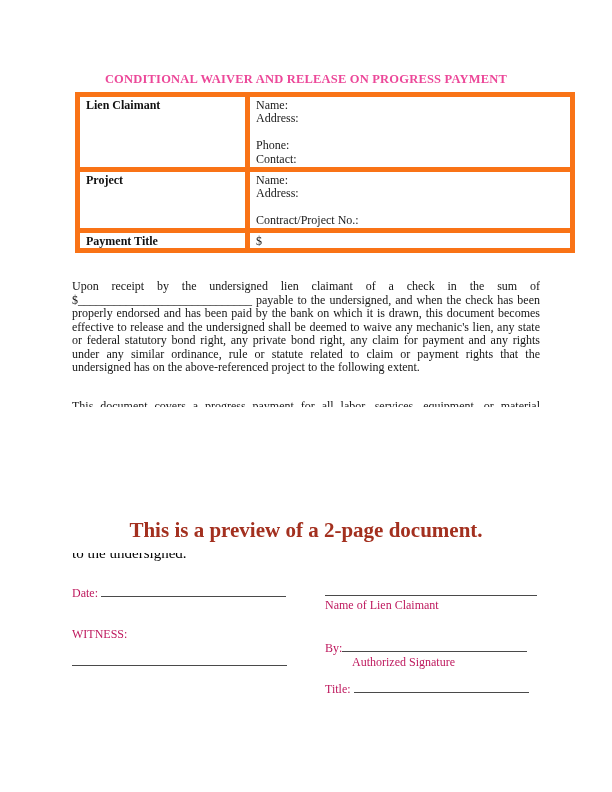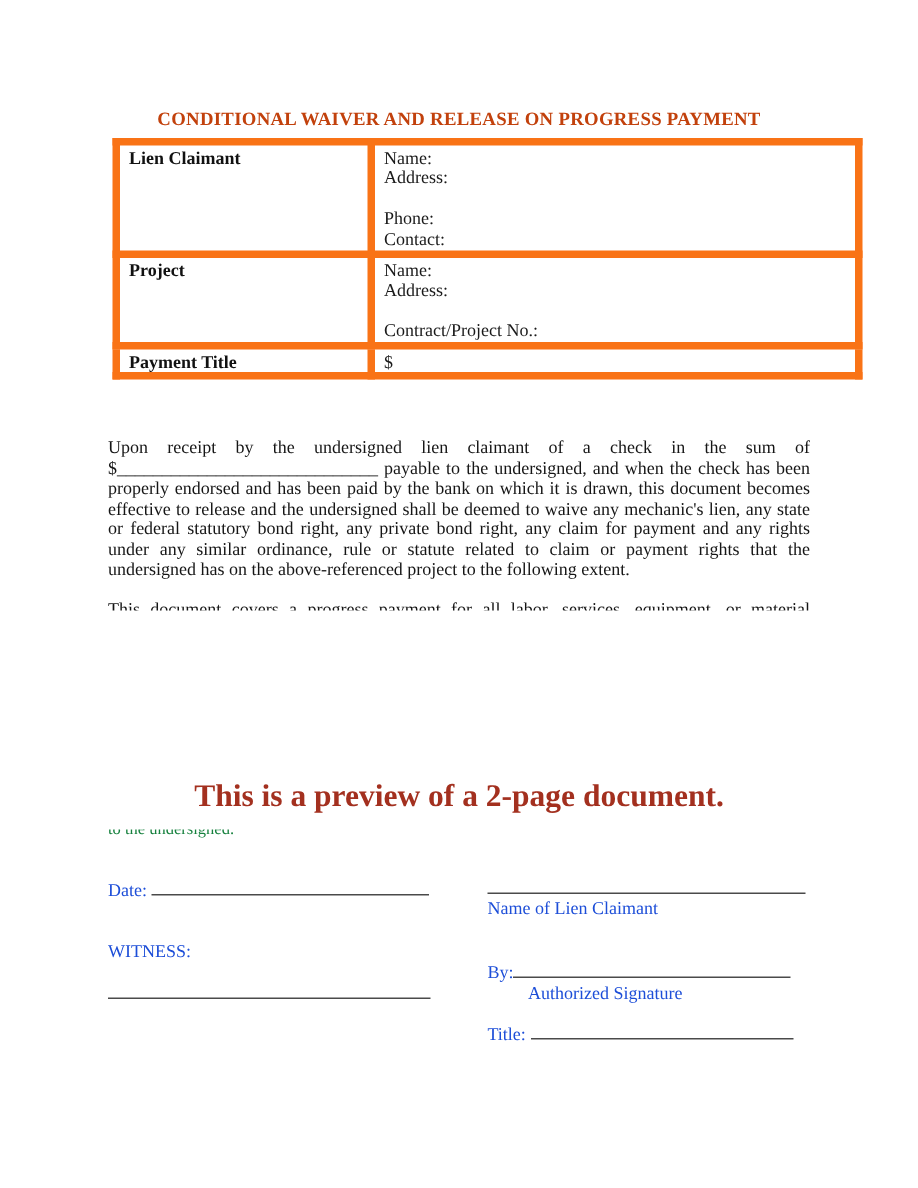--- a/index.html
+++ b/index.html
@@ -14,21 +14,21 @@
   }
   .doc-title {
     position: absolute;
     top: 72px;
     left: 0;
     width: 612px;
     text-align: center;
     font-size: 12.5px;
     font-weight: bold;
     letter-spacing: 0.2px;
-    color: #c2410c;
+    color: #ec4899;
   }
   table.form-table {
     position: absolute;
     top: 92px;
     left: 75px;
     width: 465px;
     border-collapse: collapse;
     table-layout: fixed;
     font-size: 12px;
     line-height: 13.4px;
@@ -40,21 +40,21 @@
   }
   table.form-table td.lbl { width: 155px; font-weight: bold; color: #111111; }
   table.form-table td.val { width: 310px; white-space: pre-line; }
   tr.r1 { height: 75px; }
   tr.r2 { height: 58px; }
   tr.r3 { height: 39px; }
   tr.r4 { height: 18px; }
   .para {
     position: absolute;
     left: 72px;
-    top: 292px;
+    top: 280px;
     width: 468px;
     font-size: 12px;
     line-height: 13.5px;
     text-align: justify;
     color: #151515;
   }
   .clip-top {
     position: absolute;
     left: 72px;
     top: 400px;
@@ -73,35 +73,35 @@
     position: absolute;
     left: 72px;
     top: 553px;
     width: 260px;
     height: 10px;
     overflow: hidden;
   }
   .clip-bottom .inner {
     display: block;
     margin-top: -6px;
-    font-size: 11px;
+    font-size: 15px;
     line-height: 13.5px;
-    color: #15803d;
+    color: #000000;
   }
   .preview-notice {
     position: absolute;
     top: 473px;
     left: 0;
     width: 612px;
     text-align: center;
     font-size: 21px;
     font-weight: bold;
     color: #a3301f;
   }
-  .sig-item { position: absolute; font-size: 12px; color: #1d4ed8; }
+  .sig-item { position: absolute; font-size: 12px; color: #be185d; }
   .fill-line {
     display: inline-block;
     border-bottom: 1px solid #4a4a4a;
     height: 11px;
   }
   .rule {
     position: absolute;
     border-top: 1px solid #4a4a4a;
     height: 0;
   }

